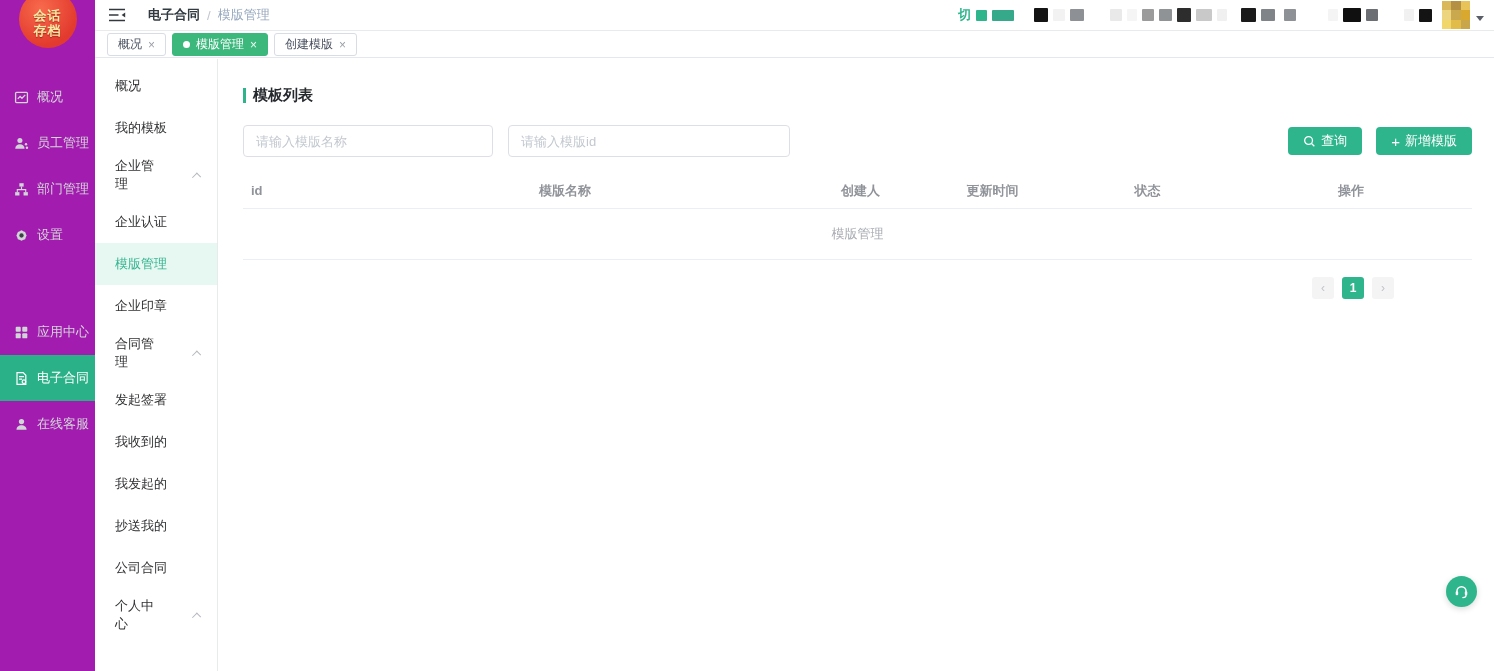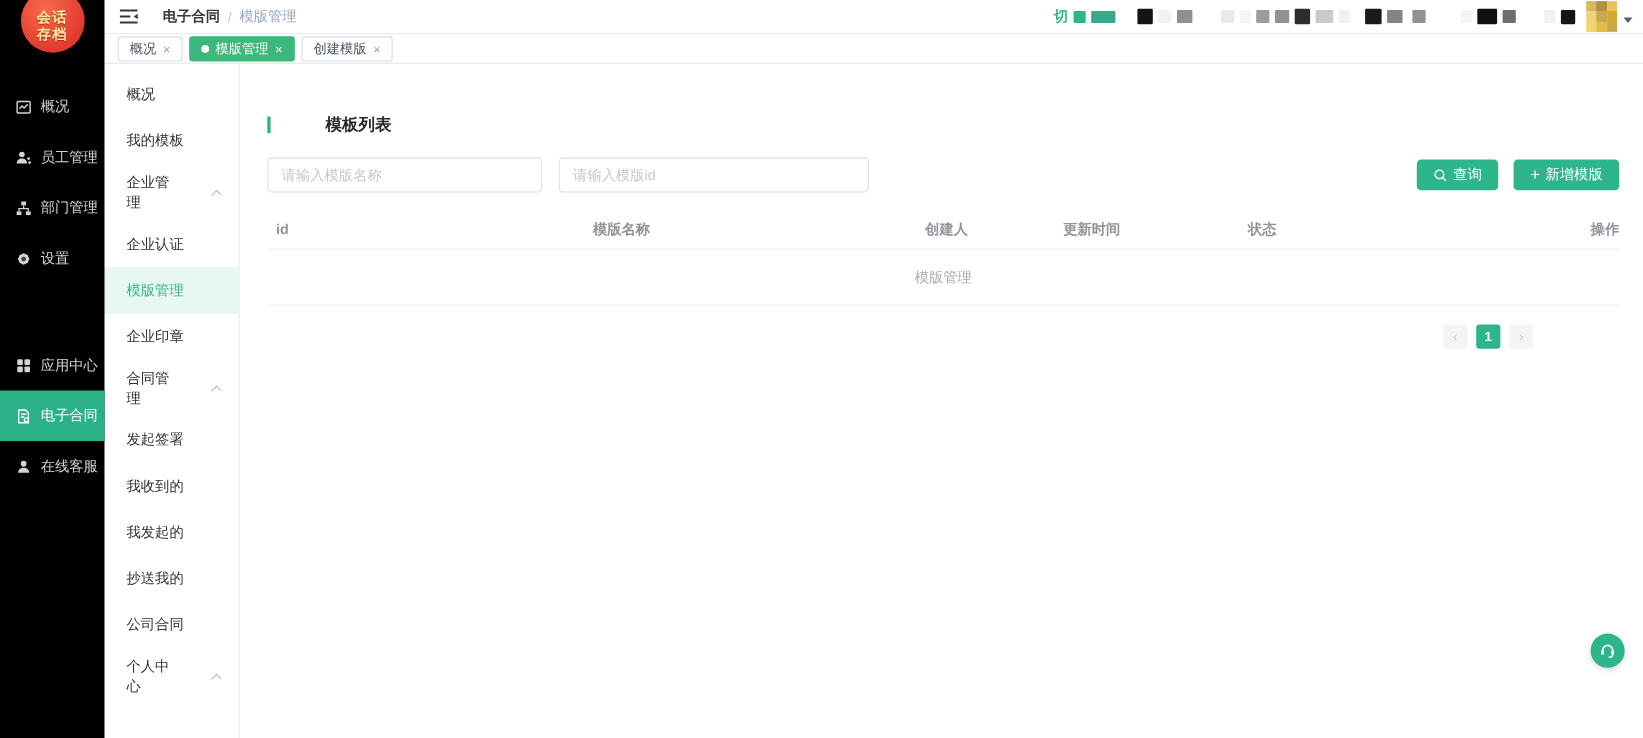--- a/index.html
+++ b/index.html
@@ -2,21 +2,21 @@
 <html><head>
 <meta charset="utf-8">
 <style>
   * { margin:0; padding:0; box-sizing:border-box; }
   html,body { width:1494px; height:671px; overflow:hidden; background:#fff;
     font-family:"Liberation Sans","DejaVu Sans",sans-serif; }
   .app { position:relative; width:1494px; height:671px; }
 
   
   .primary-sidebar { position:absolute; left:0; top:0; width:95px; height:100%;
-    background:#000000; z-index:5; }
+    background:#a21caf; z-index:5; }
   .logo { width:58px; height:58px; border-radius:50%; margin:-10px auto 26px;
     background:radial-gradient(circle at 38% 32%, #f86a4c, #e23a2e 70%);
     display:flex; flex-direction:column; align-items:center; justify-content:center;
     padding-top:8px; }
   .logo span { color:#f9e9a3; font-size:13px; font-weight:bold; line-height:15px;
     letter-spacing:1px; text-shadow:0 1px 1px rgba(120,20,10,.6); }
   .p-item { height:46px; display:flex; align-items:center; padding-left:13px;
     color:#d2d5d7; font-size:13px; cursor:pointer; }
   .p-item .ico { width:16px; height:16px; margin-right:8px; display:flex;
     align-items:center; justify-content:center; color:#d2d5d7; }
@@ -83,21 +83,21 @@
   .s-item { height:42px; display:flex; align-items:center; padding-left:20px;
     font-size:13px; color:#303133; cursor:pointer; }
   .s-item.child { }
   .s-item.group { justify-content:space-between; padding-right:16px; margin:5px 0;gap:40px; }
   .s-item.active { background:#e7f7f1; color:#34b590; }
   .chev-up { width:7px; height:7px; border-left:1.5px solid #b4b8bf;
     border-top:1.5px solid #b4b8bf; transform:rotate(45deg) translateY(2px); }
 
   
   .content { position:absolute; left:218px; top:59px; right:0; bottom:0; background:#fff; }
-  .page-title { display:flex; align-items:center; margin:45px 0 0 25px;gap:43px; }
+  .page-title { display:flex; align-items:center; margin:27px 0 0 25px; }
   .title-bar { width:3px; height:15px; background:#2eb38a; margin-right:7px; }
   .page-title b { font-size:15px; color:#25282d; font-weight:bold; }
   .filter-row { display:flex; align-items:center; margin:20px 22px 0 25px; }
   .f-input { width:250px; height:32px; border:1px solid #dcdfe6; border-radius:4px;
     padding:0 12px; font-size:13px; color:#303133; outline:none; margin-right:15px;
     font-family:inherit; }
   .f-input::placeholder { color:#c3c8cf; }
   .btn { height:28px; border:none; border-radius:4px; background:#2fb58c; color:#fff;
     font-size:13px; display:inline-flex; align-items:center; gap:5px; padding:0 15px;
     cursor:pointer; font-family:inherit; }
@@ -107,21 +107,21 @@
 
   .table { margin:16px 22px 0 25px; }
   .thead { display:flex; align-items:center; height:36px; color:#909399; font-size:13px;
     border-bottom:1px solid #ebeef5; }
   .th { flex:0 0 auto; }
   .th.c1 { width:177px; text-align:left; padding-left:8px; font-weight:bold; }
   .th.c2 { width:290px; text-align:center; font-weight:bold; }
   .th.c3 { width:170px; text-align:right; font-weight:bold; }
   .th.c4 { width:225px; text-align:center; font-weight:bold; }
   .th.c5 { width:85px;  text-align:center; font-weight:bold; }
-  .th.c6 { width:282px; text-align:right; padding-left:40px; font-weight:bold; }
+  .th.c6 { width:282px; text-align:center; padding-left:40px; font-weight:bold; }
   .empty-row { height:51px; display:flex; align-items:center; justify-content:center;
     color:#a8abb2; font-size:13px; border-bottom:1px solid #ebeef5; }
 
   .pagination { display:flex; justify-content:flex-end; gap:8px; margin-top:17px;
     padding-right:78px; }
   .pg { width:22px; height:22px; border-radius:3px; display:flex; align-items:center;
     justify-content:center; font-size:12px; cursor:pointer; user-select:none; }
   .pg.nav { background:#f4f4f5; color:#c0c4cc; }
   .pg.cur { background:#2fb58c; color:#fff; font-weight:bold; }
 

